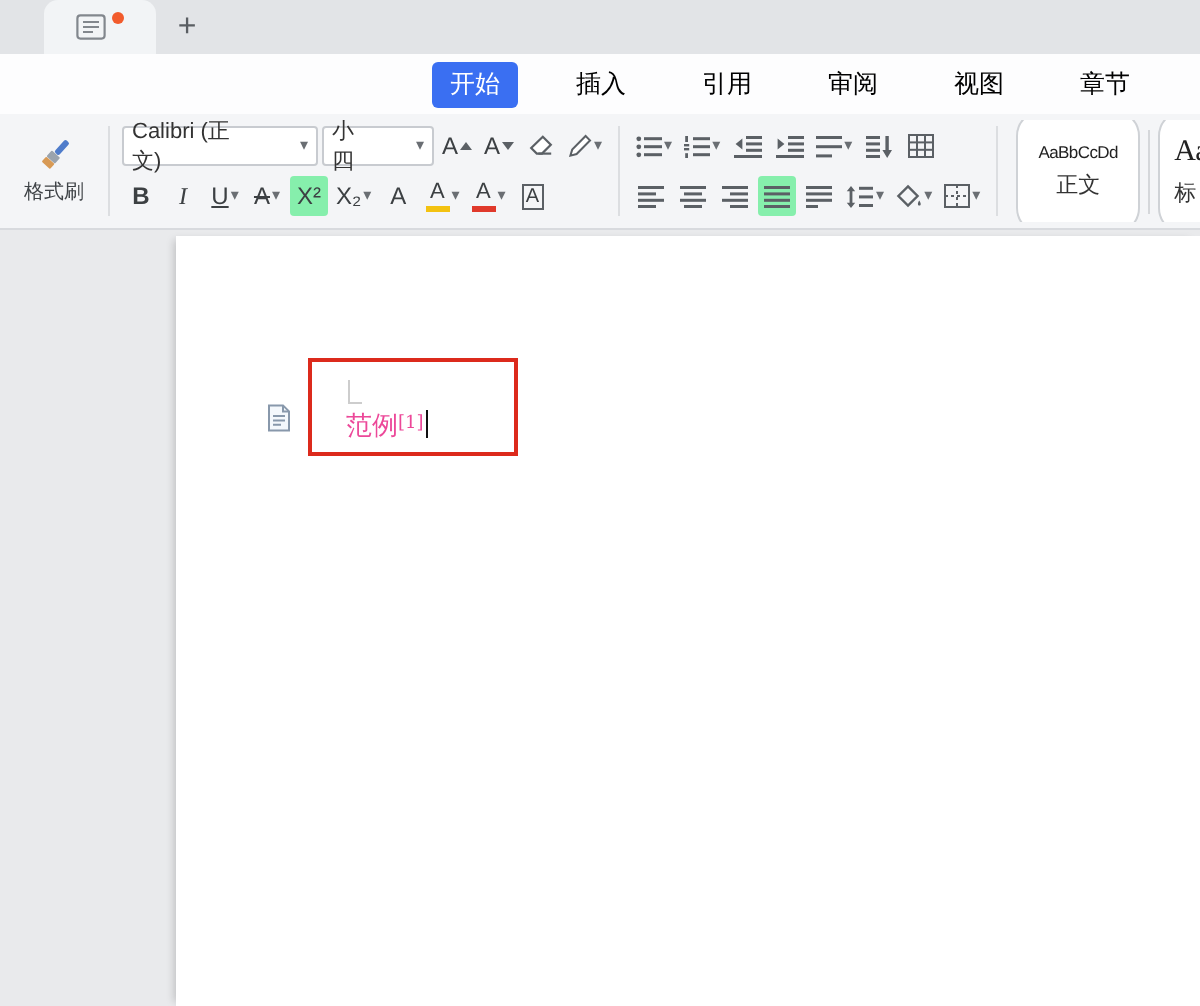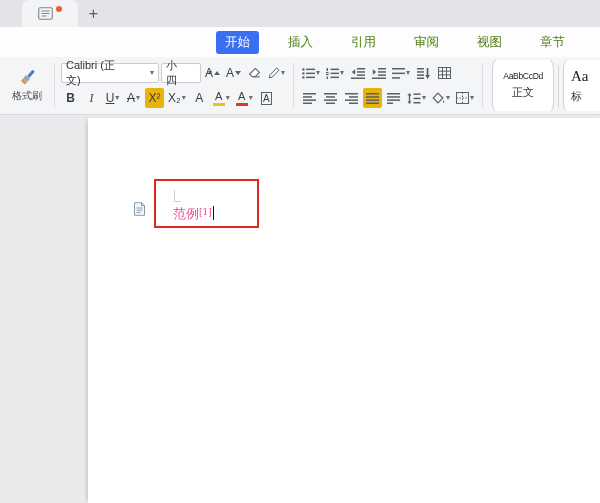--- a/index.html
+++ b/index.html
@@ -10,39 +10,39 @@
   .tabbar{position:absolute;top:0;left:0;right:0;height:27px;background:#e2e4e7;}
   .doctab{position:absolute;left:22px;top:0;width:56px;height:27px;background:#f2f4f6;
           border-radius:7px 7px 0 0;display:flex;align-items:center;justify-content:center;gap:3px;}
   .unsaved-dot{width:6px;height:6px;border-radius:50%;background:var(--tab-dot,#f25b2c);position:relative;top:-5px;}
   .newtab{position:absolute;left:84px;top:4px;width:19px;height:19px;display:flex;align-items:center;
           justify-content:center;font-size:16px;color:#5a5e63;border-radius:3px;cursor:default;}
 
   
   .menubar{position:absolute;top:27px;left:0;right:0;height:30px;background:#fdfdfe;
            display:flex;align-items:center;padding-left:216px;gap:20px;white-space:nowrap;overflow:hidden;}
-  .mtab{font-size:12.5px;color:#4d7c0f;padding:3px 9px;border-radius:3px;flex:0 0 auto;}
+  .mtab{font-size:12.5px;color:#000000;padding:3px 9px;border-radius:3px;flex:0 0 auto;}
   .mtab.active{background:var(--accent,#3a6ff2);color:#fff;}
 
   
   .ribbon{position:absolute;top:57px;left:0;right:0;height:58px;background:#f4f5f7;
           border-bottom:1px solid #d8dade;display:flex;align-items:stretch;padding:3px 0 3px 4px;overflow:hidden;}
   .fp{width:46px;display:flex;flex-direction:column;align-items:center;justify-content:center;gap:1px;border-radius:3px;}
   .fp-label{font-size:10px;color:#3f4347;}
   .vsep{width:1px;background:#dcdee1;margin:3px 4px;}
   .grp-col{display:flex;flex-direction:column;justify-content:space-between;padding:1px 2px;}
   .r{display:flex;align-items:center;gap:2px;height:24px;}
   .combo{height:20px;background:#fff;border:1px solid #c8cbd0;border-radius:2px;display:flex;align-items:center;
          justify-content:space-between;padding:0 4px;font-size:11px;color:#333;gap:31px;}
   .combo.fname{width:98px;}
-  .combo.fsize{width:40px;}
+  .combo.fsize{width:56px;}
   .ibtn{height:20px;min-width:19px;display:inline-flex;align-items:center;justify-content:center;border:none;
         background:transparent;border-radius:2px;color:#3c4043;font-size:12px;padding:0 2px;gap:1px;
         font-family:inherit;line-height:1;}
-  .ibtn.active{background:#eab308;}
+  .ibtn.active{background:#86efac;}
   .dd{font-size:8px;color:#6a6e73;line-height:1;}
   .tri-up{width:0;height:0;border-left:3px solid transparent;border-right:3px solid transparent;
           border-bottom:4px solid #5b6065;}
   .tri-down{width:0;height:0;border-left:3px solid transparent;border-right:3px solid transparent;
             border-top:4px solid #5b6065;}
   .ltr-b{font-weight:700;}
   .ltr-i{font-style:italic;font-family:"Liberation Serif",serif;}
   .ltr-u{text-decoration:underline;}
   .ltr-s{text-decoration:line-through;}
   .stack{display:flex;flex-direction:column;align-items:center;line-height:1;}

